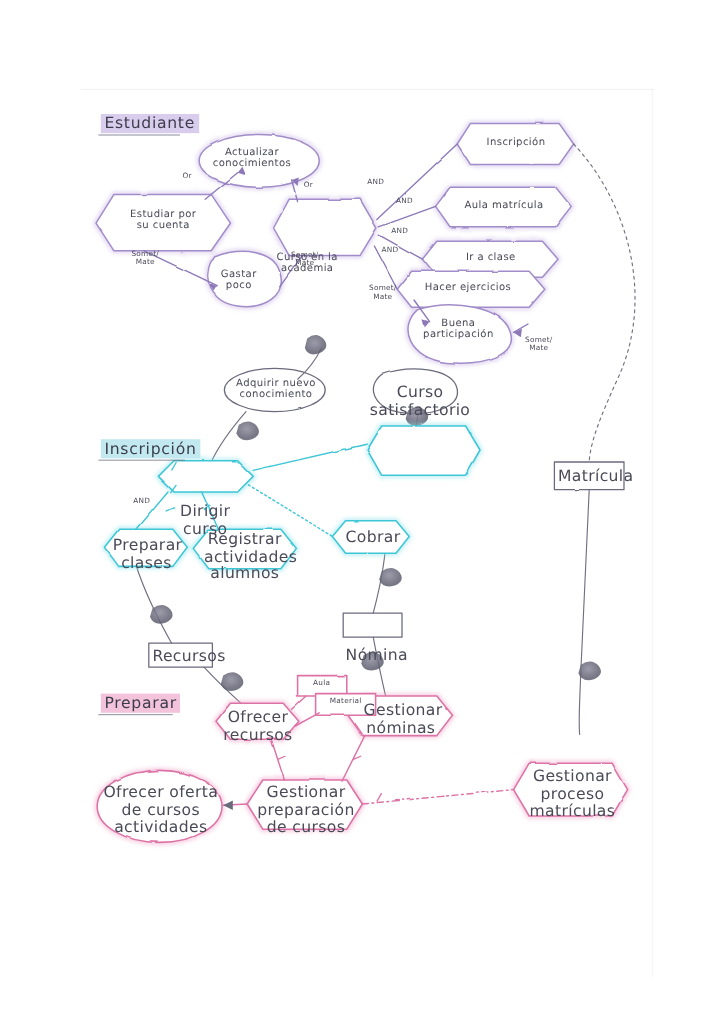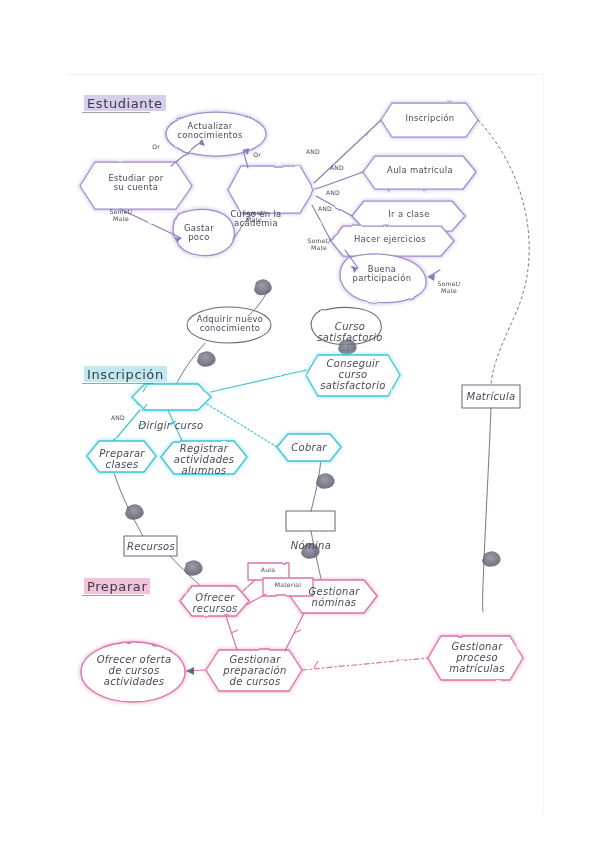--- a/index.html
+++ b/index.html
@@ -13,21 +13,21 @@
   .edge-top{left:67px;top:74px;width:478px;height:1px;opacity:.55;}
   .edge-right{left:543px;top:74px;width:1px;height:740px;opacity:.45;}
 
   svg#art{position:absolute;left:0;top:0;width:600px;height:848px;}
 
   
   .lbl{position:absolute;color:#4a4a58;line-height:1.12;
        text-align:center;pointer-events:none;
        font-family:"DejaVu Sans",sans-serif;}
   .hand{font-size:8.4px;letter-spacing:.35px;}
-  .hand-sm{font-size:10px;letter-spacing:.3px;font-style:italic;}
+  .hand-sm{font-size:13px;letter-spacing:.3px;}
   .hand-xs{font-size:6.1px;letter-spacing:.2px;}
 
   .section-title{position:absolute;font-size:13px;letter-spacing:.6px;
        color:#3c3c4a;padding:1px 3px 0 3px;}
   .sec-est{background:#d9cdee;}
   .sec-ins{background:#c3e9f0;}
   .sec-ger{background:#f2c3da;}
   .sec-rule{position:absolute;height:1px;background:#6d6d80;opacity:.65;}
 </style>
 </head>
@@ -235,23 +235,20 @@
   <div class="lbl hand" style="left:337px;top:265px;width:90px;white-space:pre-line;">Buena
 participación</div>
 
   <div class="lbl hand" style="left:182px;top:315px;width:96px;white-space:pre-line;">Adquirir nuevo
 conocimiento</div>
 
   <div class="lbl hand-sm" style="left:305px;top:321px;width:90px;">Curso satisfactorio</div>
 
   <div class="lbl hand-sm" style="left:465px;top:391px;width:52px;">Matrícula</div>
 
-  <div class="lbl hand-sm" style="left:309px;top:358px;width:88px;white-space:pre-line;">Conseguir
-curso
-satisfactorio</div>
 
   <div class="lbl hand-sm" style="left:137px;top:391px;width:68px;margin-top:29px;">Dirigir curso</div>
 
   <div class="lbl hand-sm" style="left:94px;top:448px;width:56px;white-space:pre-line;">Preparar
 clases</div>
 
   <div class="lbl hand-sm" style="left:170px;top:443px;width:68px;white-space:pre-line;">Registrar
 actividades
 alumnos</div>
 

